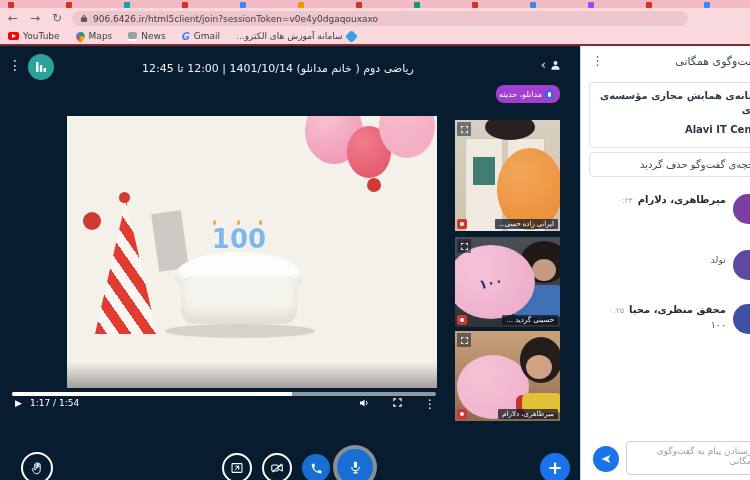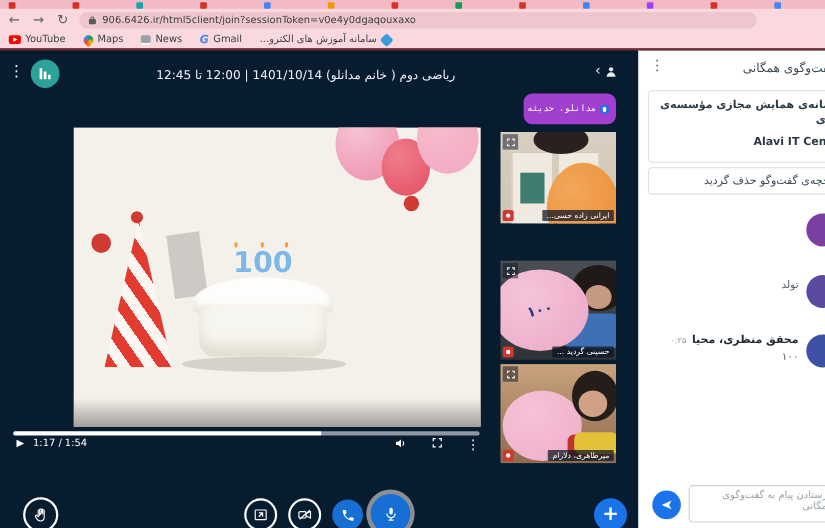--- a/index.html
+++ b/index.html
@@ -33,22 +33,22 @@
   
   .app{position:absolute;top:46px;left:0;width:580px;height:434px;background:#081c30;}
   .kebab{color:#e8edf2;font-size:14px;line-height:14px;cursor:default;}
   .app-kebab{position:absolute;left:8px;top:12px;}
   .status-circle{position:absolute;left:28px;top:8px;width:26px;height:26px;border-radius:50%;
                  background:#2ca39a;display:flex;align-items:center;justify-content:center;}
   .meeting-title{position:absolute;left:86px;right:110px;top:16px;text-align:center;direction:rtl;
                  font-size:11px;color:#eef2f6;white-space:nowrap;overflow:hidden;}
   .users-toggle{position:absolute;right:18px;top:12px;display:flex;align-items:center;gap:3px;color:#e8edf2;}
   .chev{font-size:13px;line-height:14px;}
-  .presenter-badge{position:absolute;right:20px;top:39px;height:28px;border-radius:8px;background:#a13fd1;
-                   display:flex;align-items:center;gap:3px;padding:0 6px 0 3px;direction:rtl;font-family:Liberation Mono, monospace;}
+  .presenter-badge{position:absolute;right:20px;top:39px;height:18px;border-radius:8px;background:#a13fd1;
+                   display:flex;align-items:center;gap:3px;padding:0 6px 0 3px;direction:rtl;}
   .presenter-badge span{font-size:8px;color:#fff;white-space:nowrap;}
   .badge-ic{width:9px;height:9px;border-radius:50%;background:#2d6cdf;position:relative;}
   .badge-ic:after{content:"";position:absolute;left:3px;top:2px;width:3px;height:5px;background:#fff;border-radius:2px;}
   
   .video-surface{position:absolute;left:67px;top:70px;width:370px;height:272px;background:#f4f0ea;overflow:hidden;}
   .hat{position:absolute;left:28px;top:84px;width:62px;height:134px;
        background:repeating-linear-gradient(55deg,#e23b30 0 10px,#fdf5f2 10px 20px);
        clip-path:polygon(50% 0,100% 100%,0 100%);}
   .pom{position:absolute;border-radius:50%;background:#cf3a33;}
   .carton{position:absolute;left:88px;top:96px;width:30px;height:58px;background:#cdc9c4;transform:rotate(-8deg);}
@@ -69,21 +69,21 @@
   .progress{position:absolute;left:12px;top:346px;width:424px;height:4px;background:#8f98a2;border-radius:2px;overflow:hidden;}
   .played{height:100%;background:#ffffff;}
   .vctl{position:absolute;color:#fff;}
   .vplay{left:15px;top:352px;font-size:9px;}
   .vtime{left:30px;top:352px;font-size:9px;white-space:nowrap;}
   .vvol{left:358px;top:351px;}
   .vfs{left:392px;top:351px;}
   .vkebab{left:424px;top:351px;font-size:12px;}
   
   .cam{position:absolute;left:455px;width:105px;overflow:hidden;background:#222;}
-  .cam1{top:74px;height:83px;background:linear-gradient(#d9cfc0,#cfc4b2);}
+  .cam1{top:74px;height:111px;background:linear-gradient(#d9cfc0,#cfc4b2);font-family:Liberation Serif, serif;}
   .cam2{top:191px;height:90px;background:linear-gradient(#4a4f55,#2f3338);}
   .cam3{top:285px;height:90px;background:linear-gradient(#caa27d,#8d6b4f);}
   .door{position:absolute;top:18px;width:38px;height:95px;background:#efe9df;border:1px solid #cfc6b8;box-sizing:border-box;}
   .door-sq{position:absolute;left:7px;top:18px;width:22px;height:28px;background:#3f7d72;}
   .hair1{position:absolute;left:30px;top:-6px;width:50px;height:26px;border-radius:50%;background:#2a2020;}
   .balloon-o{position:absolute;left:42px;top:28px;width:66px;height:82px;border-radius:50%;
              background:radial-gradient(circle at 35% 30%,#f2a75a,#e9882f);}
   .hair2{position:absolute;right:-8px;top:4px;width:48px;height:42px;border-radius:50%;background:#1f1a18;}
   .face2{position:absolute;right:4px;top:22px;width:24px;height:22px;border-radius:50%;background:#c49a82;}
   .shirt2{position:absolute;right:-4px;bottom:10px;width:52px;height:32px;border-radius:8px;background:#3f6fb5;}
@@ -345,20 +345,21 @@
 
   <div class="card welcome-card">
     <div class="welcome-fa">سامانه‌ی همایش مجازی مؤسسه‌ی علوی</div>
     <div class="welcome-en">Alavi IT Center</div>
   </div>
 
   <div class="card system-card">تاریخچه‌ی گفت‌وگو حذف گردید</div>
 
   <div class="msg m1">
     <span class="avatar av1"></span>
+    <div class="msg-name"><span>میرطاهری، دلارام</span><span class="msg-time">۰:۲۳</span></div>
   </div>
 
   <div class="msg m2">
     <span class="avatar av2"></span>
     <div class="msg-text">تولد</div>
   </div>
 
   <div class="msg m3">
     <span class="avatar av3"></span>
     <div class="msg-name"><span>محقق منظری، محیا</span><span class="msg-time">۰:۲۵</span></div>

